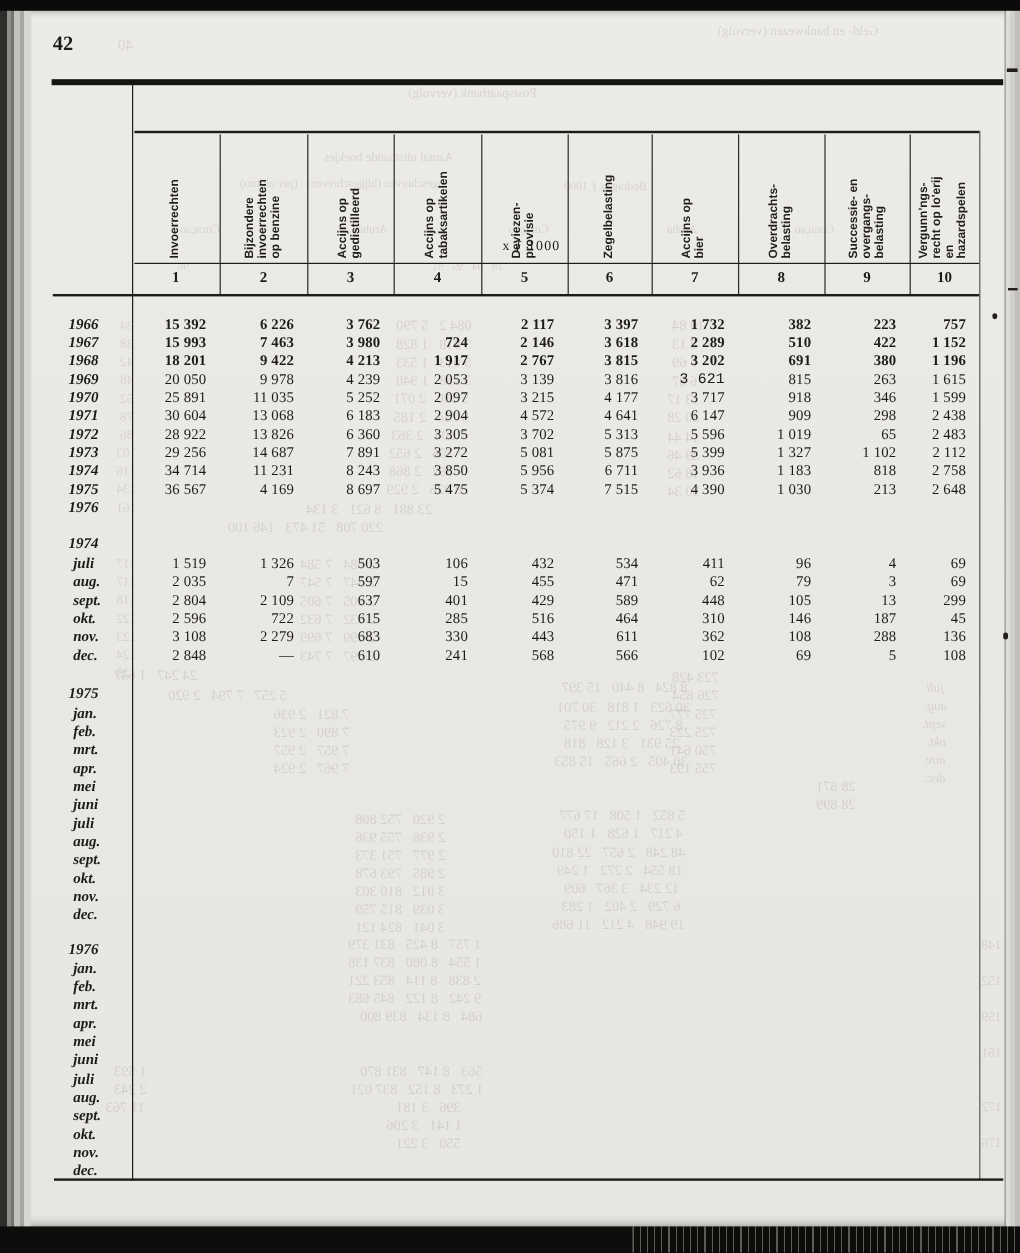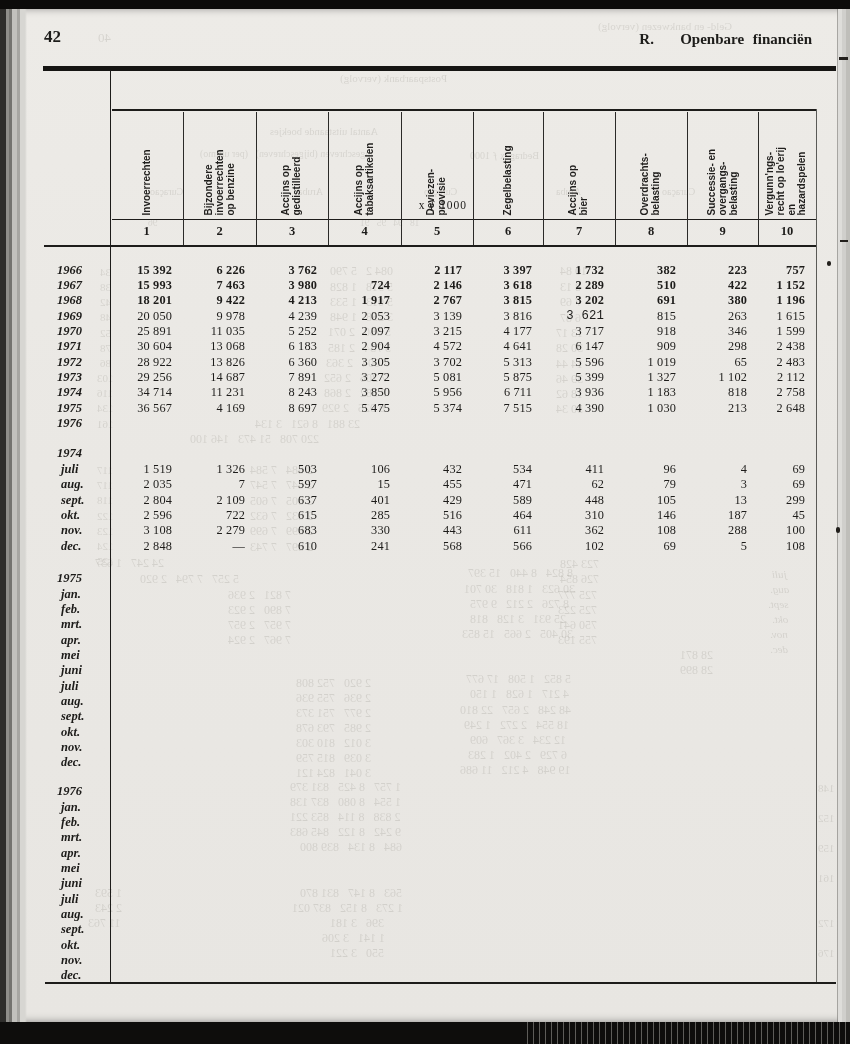--- a/index.html
+++ b/index.html
@@ -170,21 +170,20 @@
       <div class="bleed" style="left: 88px; top: 916px; font-size: 12px;">11 763</div>
       <div class="bleed" style="left: 818px; top: 782px; font-size: 11px;">148</div>
       <div class="bleed" style="left: 818px; top: 812px; font-size: 11px;">152</div>
       <div class="bleed" style="left: 818px; top: 842px; font-size: 11px;">159</div>
       <div class="bleed" style="left: 818px; top: 872px; font-size: 11px;">161</div>
       <div class="bleed" style="left: 818px; top: 917px; font-size: 11px;">172</div>
       <div class="bleed" style="left: 818px; top: 947px; font-size: 11px;">176</div>
     </div>
 
   <div id="page-number" class="txt">42</div>
-  <div id="section-header" class="txt">R.   Openbare financiën</div>
 
   <div class="l" style="left:43px;top:66px;width:793px;height:4.5px;background:#161513;"></div>
   <div class="l" style="left:109.5px;top:70px;width:1.8px;height:914px;"></div>
 
 
   <div class="l" style="left:112px;top:109px;width:704px;height:1.5px;"></div>
   <div class="l" style="left:112px;top:219px;width:704px;height:1.4px;"></div>
   <div class="l" style="left:44px;top:245px;width:772px;height:2.4px;"></div>
   <div class="l" style="left:45px;top:982px;width:791px;height:1.7px;"></div>
   <div class="l" style="left:815.5px;top:109px;width:1.2px;height:874px;opacity:.7;"></div>
@@ -447,21 +446,21 @@
         <div class="rlabel">nov.</div>
         <div class="cell" style="left: 112px; width: 60px;">3 108</div>
         <div class="cell" style="left: 185px; width: 60px;">2 279</div>
         <div class="cell" style="left: 258px; width: 59px;">683</div>
         <div class="cell" style="left: 330px; width: 60px;">330</div>
         <div class="cell" style="left: 403px; width: 59px;">443</div>
         <div class="cell" style="left: 475px; width: 57px;">611</div>
         <div class="cell" style="left: 545px; width: 59px;">362</div>
         <div class="cell" style="left: 617px; width: 59px;">108</div>
         <div class="cell" style="left: 689px; width: 58px;">288</div>
-        <div class="cell" style="left: 760px; width: 45px;">100</div>
+        <div class="cell" style="left: 760px; width: 45px;">136</div>
       </div>
       <div class="trow mo" style="top: 538.55px;">
         <div class="rlabel">dec.</div>
         <div class="cell" style="left: 112px; width: 60px;">2 848</div>
         <div class="cell" style="left: 185px; width: 60px;">—</div>
         <div class="cell" style="left: 258px; width: 59px;">610</div>
         <div class="cell" style="left: 330px; width: 60px;">241</div>
         <div class="cell" style="left: 403px; width: 59px;">568</div>
         <div class="cell" style="left: 475px; width: 57px;">566</div>
         <div class="cell" style="left: 545px; width: 59px;">102</div>

